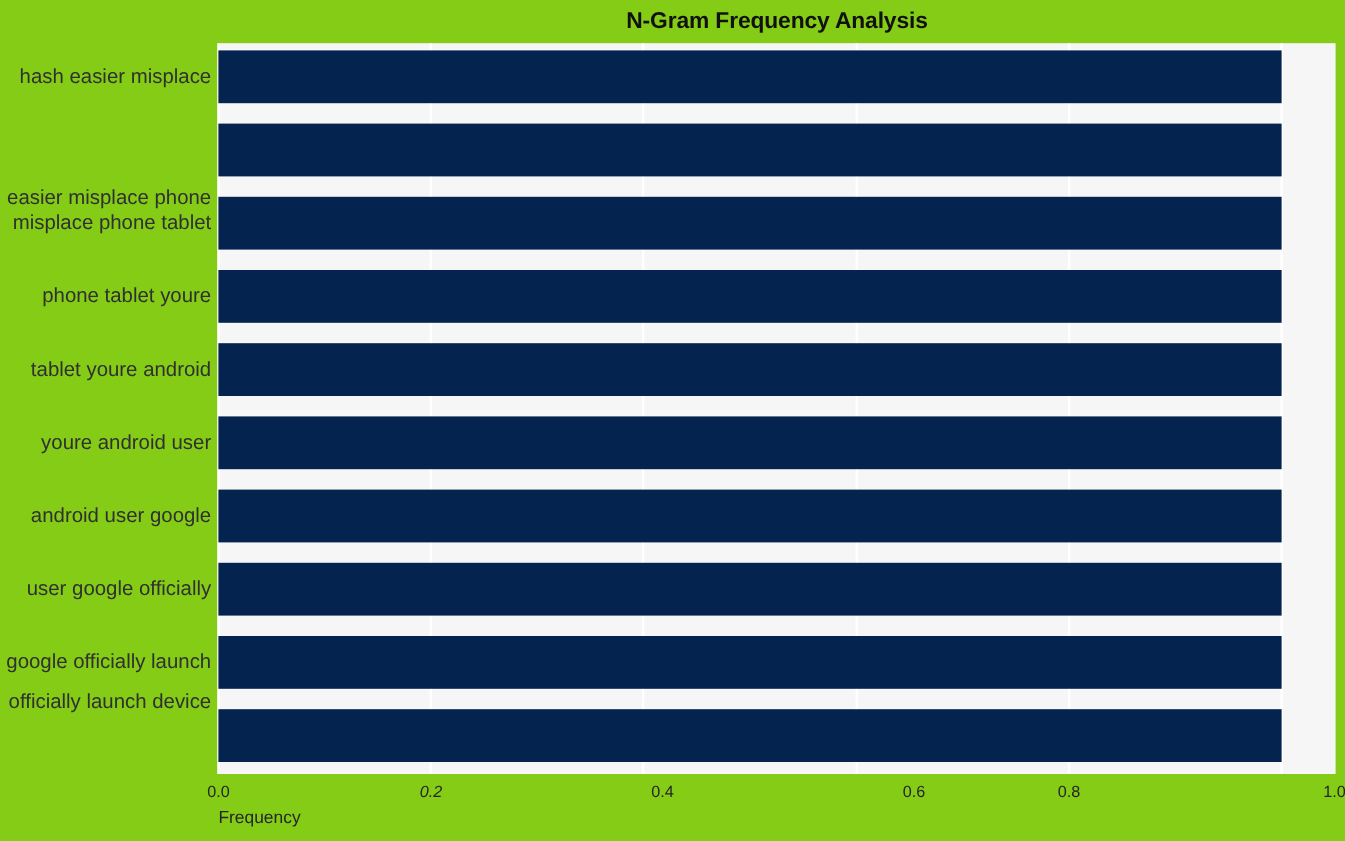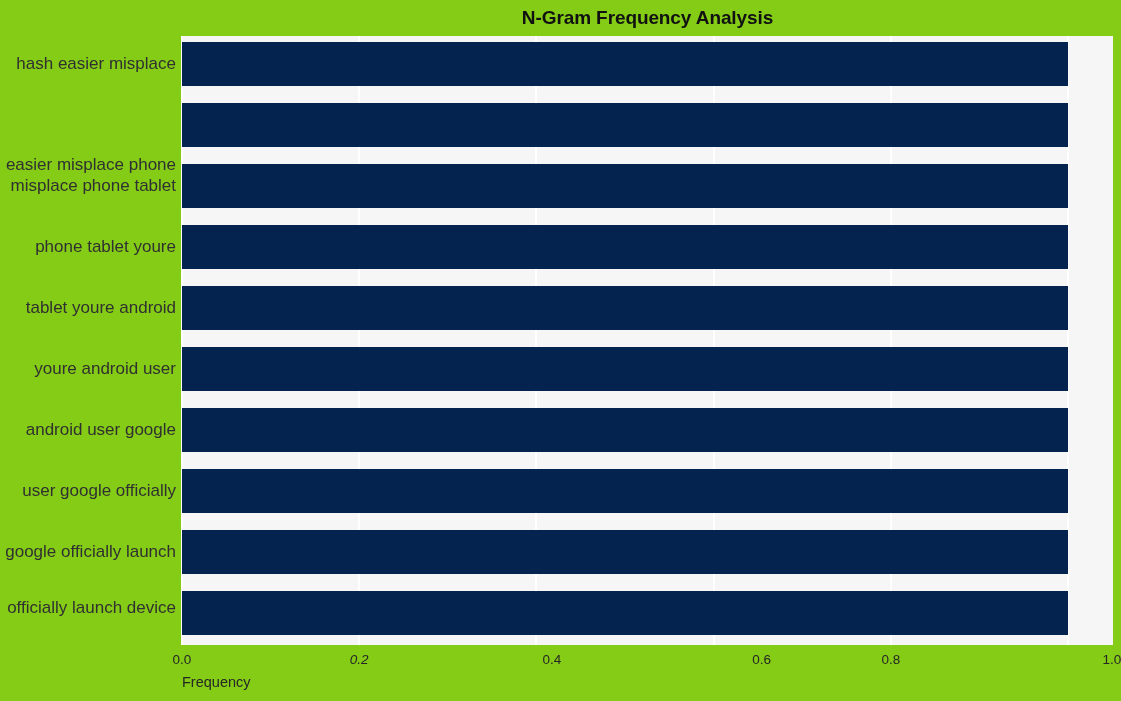--- a/index.html
+++ b/index.html
@@ -179,21 +179,21 @@
   <div id="y-ticklabels">
       <div class="y-ticklabel" style="top: 20.45px;">hash easier misplace</div>
       <div class="y-ticklabel" style="top: 81.35px; margin-top: 40px;">easier misplace phone</div>
       <div class="y-ticklabel" style="top: 142.25px;">misplace phone tablet</div>
       <div class="y-ticklabel" style="top: 203.15px;">phone tablet youre</div>
       <div class="y-ticklabel" style="top: 264.05px;">tablet youre android</div>
       <div class="y-ticklabel" style="top: 324.95px; margin-left: 46px;">youre android user</div>
       <div class="y-ticklabel" style="top: 385.85px;">android user google</div>
       <div class="y-ticklabel" style="top: 446.75px;">user google officially</div>
       <div class="y-ticklabel" style="top: 507.65px;">google officially launch</div>
-      <div class="y-ticklabel" style="top: 564px;">officially launch device</div>
+      <div class="y-ticklabel" style="top: 541px;">officially launch device</div>
     </div>
 
   <div id="x-ticklabels">
       <div class="x-ticklabel" style="left: 182px;">0.0</div>
       <div class="x-ticklabel" style="left: 359.2px; font-style: italic;">0.2</div>
       <div class="x-ticklabel" style="left: 552px; text-align: center;">0.4</div>
       <div class="x-ticklabel" style="left: 713.6px; margin-left: 48px;">0.6</div>
       <div class="x-ticklabel" style="left: 890.8px;">0.8</div>
       <div class="x-ticklabel" style="left: 1068px; margin-left: 44px;">1.0</div>
     </div>

